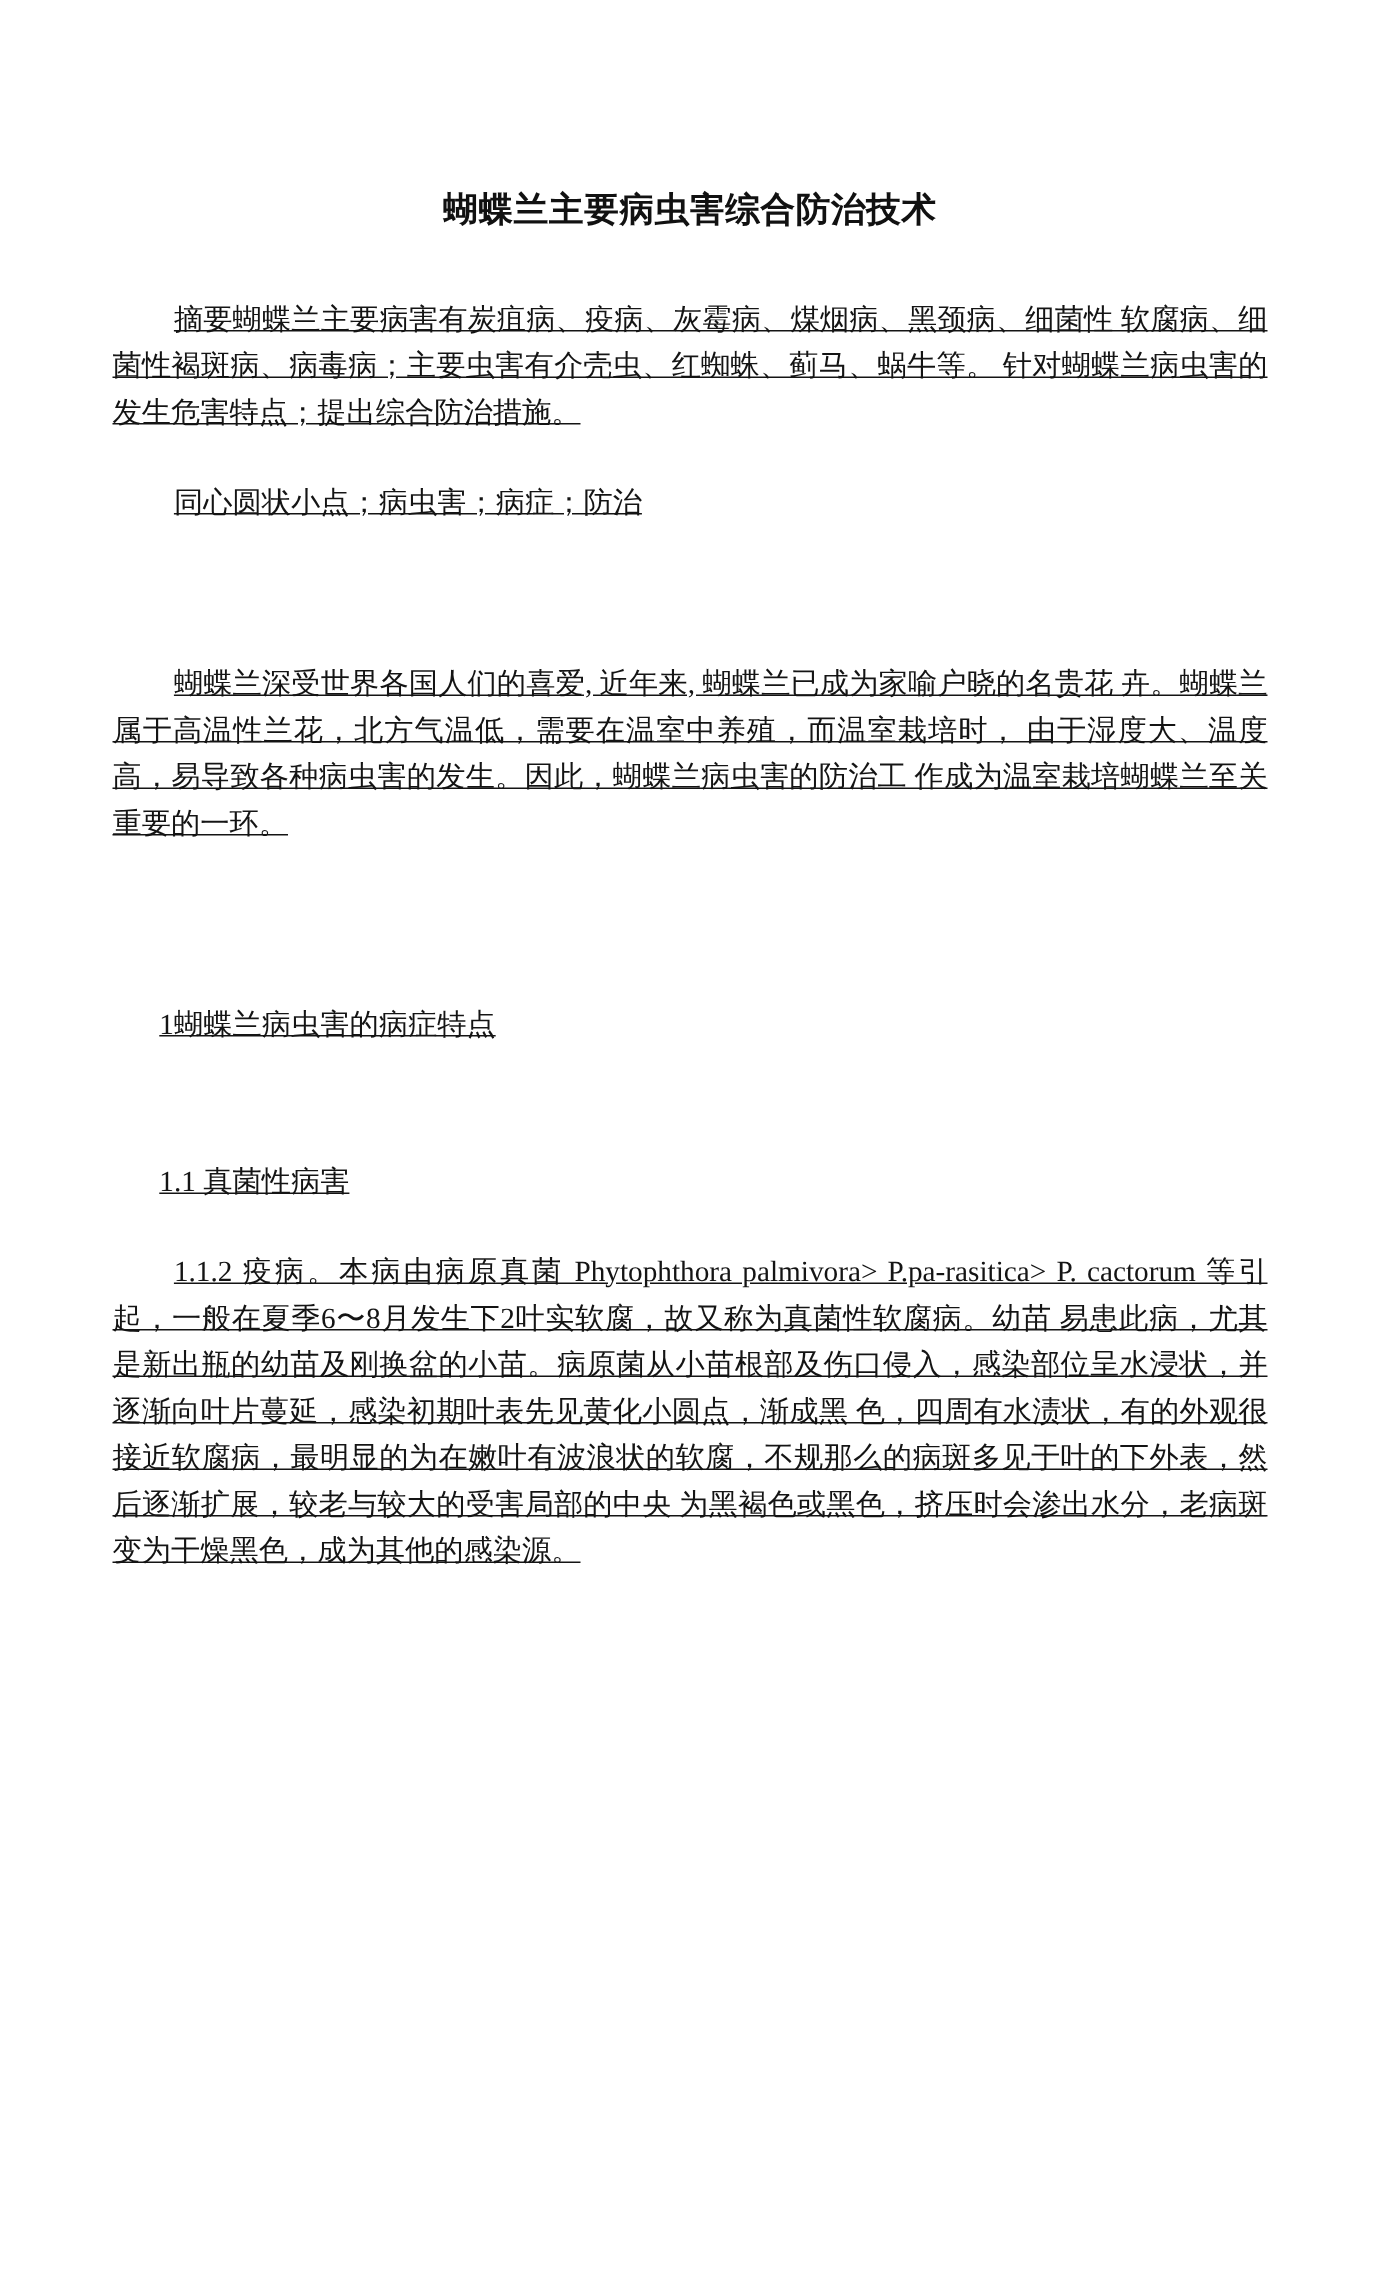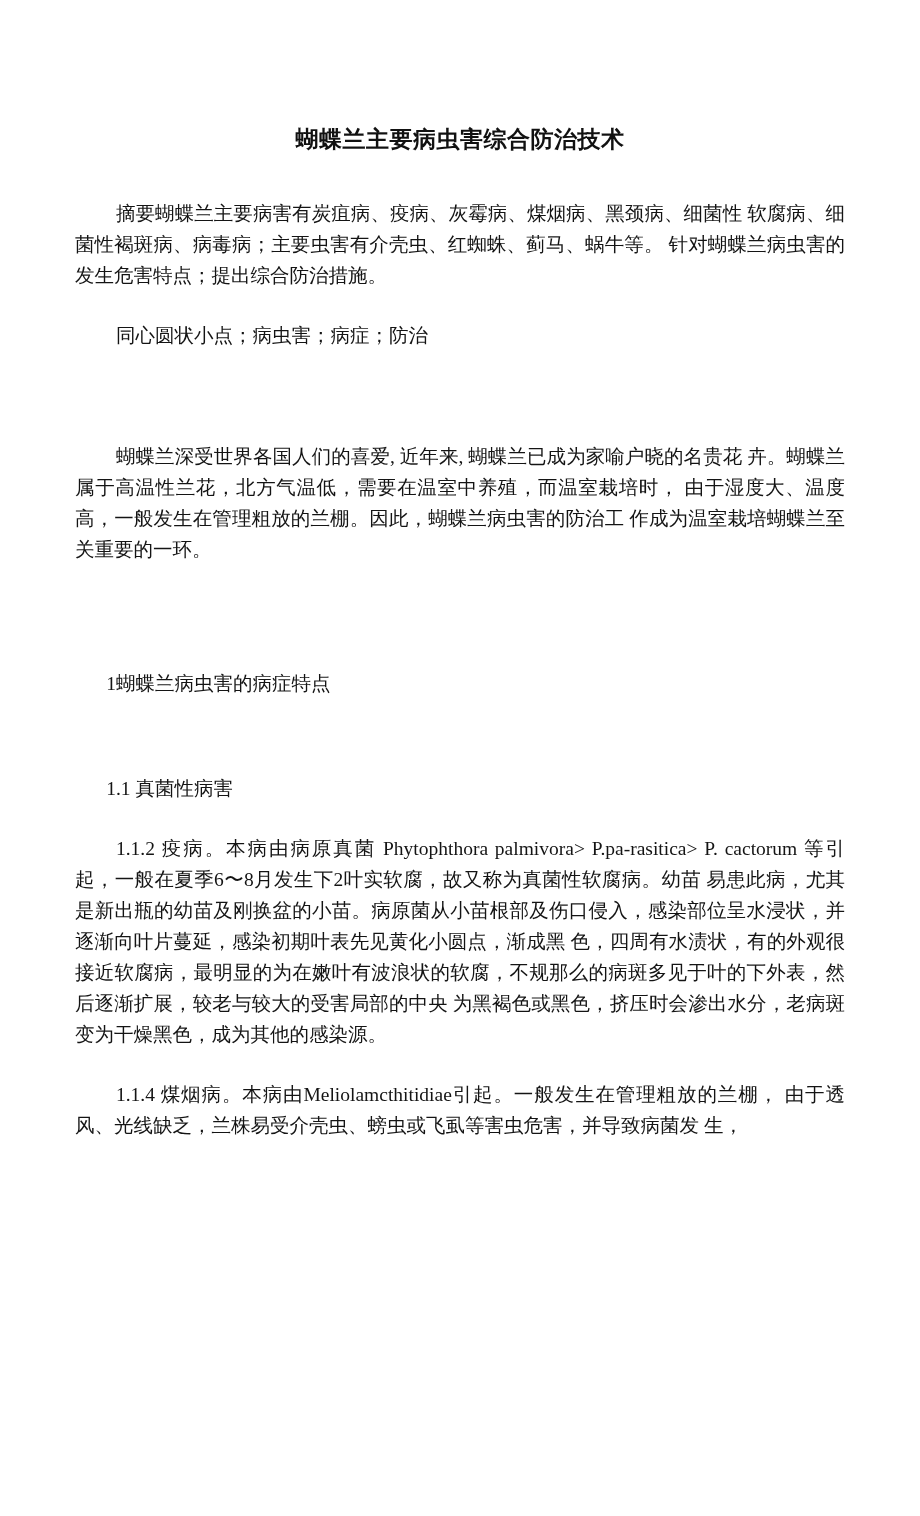--- a/index.html
+++ b/index.html
@@ -35,20 +35,21 @@
     padding-top: 126px;
     color: #111;
   }
   .block {
     font-size: 19.5px;
     line-height: 31px;
     text-align: justify;
     text-justify: inter-ideograph;
     color: #141414;
     margin: 0;
+    text-decoration: underline;
   }
   .indent {
     text-indent: 2.1em;
   }
   .abstract {
     padding-top: 44px;
   }
   .keywords {
     padding-top: 29px;
   }
@@ -78,25 +79,24 @@
 <body>
 
 <div class="page">
 
   <h1 class="doc-title">蝴蝶兰主要病虫害综合防治技术</h1>
 
   <p class="block indent abstract">摘要蝴蝶兰主要病害有炭疽病、疫病、灰霉病、煤烟病、黑颈病、细菌性 软腐病、细菌性褐斑病、病毒病；主要虫害有介壳虫、红蜘蛛、蓟马、蜗牛等。 针对蝴蝶兰病虫害的发生危害特点；提出综合防治措施。</p>
 
   <p class="block indent keywords">同心圆状小点；病虫害；病症；防治</p>
 
-  <p class="block indent intro">蝴蝶兰深受世界各国人们的喜爱, 近年来, 蝴蝶兰已成为家喻户晓的名贵花 卉。蝴蝶兰属于高温性兰花，北方气温低，需要在温室中养殖，而温室栽培时， 由于湿度大、温度高，一般发生在管理粗放的兰棚。因此，蝴蝶兰病虫害的防治工 作成为温室栽培蝴蝶兰至关重要的一环。</p>
+  <p class="block indent intro">蝴蝶兰深受世界各国人们的喜爱, 近年来, 蝴蝶兰已成为家喻户晓的名贵花 卉。蝴蝶兰属于高温性兰花，北方气温低，需要在温室中养殖，而温室栽培时， 由于湿度大、温度高，易导致各种病虫害的发生。因此，蝴蝶兰病虫害的防治工 作成为温室栽培蝴蝶兰至关重要的一环。</p>
 
   <p class="block h1-sec">1蝴蝶兰病虫害的病症特点</p>
 
   <p class="block h2-sec">1.1 真菌性病害</p>
 
 
   <p class="block indent para">1.1.2 疫病。本病由病原真菌 Phytophthora palmivora&gt; P.pa-rasitica&gt; P. cactorum 等引起，一般在夏季6〜8月发生下2叶实软腐，故又称为真菌性软腐病。幼苗 易患此病，尤其是新出瓶的幼苗及刚换盆的小苗。病原菌从小苗根部及伤口侵入，感染部位呈水浸状，并逐渐向叶片蔓延，感染初期叶表先见黄化小圆点，渐成黑 色，四周有水渍状，有的外观很接近软腐病，最明显的为在嫩叶有波浪状的软腐，不规那么的病斑多见于叶的下外表，然后逐渐扩展，较老与较大的受害局部的中央 为黑褐色或黑色，挤压时会渗出水分，老病斑变为干燥黑色，成为其他的感染源。</p>
 
 
-  <p class="block indent para">1.1.4 煤烟病。本病由Meliolamcthitidiae引起。一般发生在管理粗放的兰棚， 由于透风、光线缺乏，兰株易受介壳虫、螃虫或飞虱等害虫危害，并导致病菌发 生，</p>
 
 </div>
 
 </body></html>

